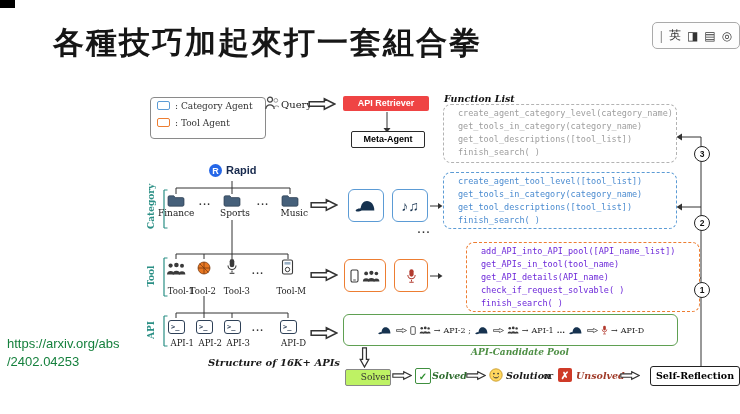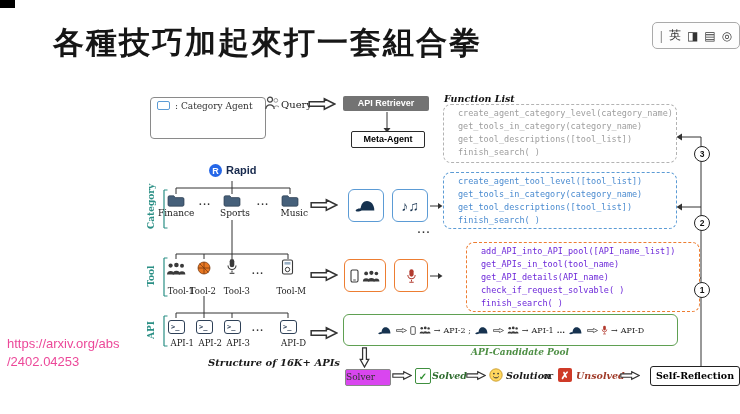--- a/index.html
+++ b/index.html
@@ -10,21 +10,21 @@
   .overlay{position:absolute;left:0;top:0;z-index:1;pointer-events:none;}
   .title{font-size:31px;font-weight:700;color:#161616;letter-spacing:2px;white-space:nowrap;}
   .toolbar{display:flex;align-items:center;justify-content:center;gap:6px;border:1px solid #aaa;
            border-radius:5px;background:#fdfdfd;font-size:12px;color:#333;}
   .legend{border:1px solid #8a8a8a;border-radius:4px;background:#fff;box-sizing:border-box;padding:3px 6px;}
   .legrow{display:flex;gap:5px;height:17px;}
   .sw{width:13px;height:9px;border-radius:2px;background:#fff;box-sizing:border-box;}
   .leglbl{font-size:9px;color:#333;font-family:"DejaVu Serif",serif;white-space:nowrap;}
   .fnbox{border-radius:8px;background:#fff;box-sizing:border-box;padding:2px 14px;}
   .fnbox div{font-size:8.5px;line-height:13px;white-space:nowrap;font-family:"DejaVu Sans Mono",monospace;}
-  .darkbox{background:#737373;color:#fff;font-size:9px;font-weight:bold;text-align:center;border-radius:2px;}
+  .darkbox{background:#ef4444;color:#fff;font-size:9px;font-weight:bold;text-align:center;border-radius:2px;}
   .metabox{border:1.5px solid #2b2b2b;background:#fff;border-radius:2px;font-size:9px;font-weight:bold;
            text-align:center;}
   .agent{border-radius:6px;background:#fff;display:flex;align-items:center;justify-content:center;gap:3px;
          box-sizing:border-box;}
   .lbl{text-align:right;font-family:"DejaVu Serif",serif;color:#1a1a1a;white-space:nowrap;}
   .dots{font-weight:bold;color:#333;letter-spacing:1px;font-family:"DejaVu Serif",serif;font-size:9px;}
   .term{width:17px;height:14px;border:1.4px solid #2e4057;border-radius:3px;box-sizing:border-box;
         display:flex;align-items:center;padding-left:2px;font-family:"DejaVu Sans Mono",monospace;
         font-size:7px;font-weight:bold;color:#2e4057;background:#fff;}
   .cnum{width:14px;height:14px;border:1.1px solid #222;border-radius:50%;background:#fff;font-size:8.5px;
@@ -36,25 +36,25 @@
   .plbl{font-size:8px;font-family:"DejaVu Serif",serif;color:#222;white-space:nowrap;}
   .mark{width:13px;height:13px;border-radius:50%;background:#2567e8;color:#fff;font-size:9px;font-weight:bold;
         display:flex;align-items:center;justify-content:center;}
   .rapidlbl{font-size:11px;font-weight:bold;color:#17294d;}
   .corner{background:#000;z-index:4;}
   .okbox{width:14px;height:14px;border:1.6px solid #3f8f3f;border-radius:2px;background:#fff;color:#2f8f2f;
          font-weight:bold;font-size:10px;display:flex;align-items:center;justify-content:center;}
   .badbox{width:14px;height:14px;border-radius:2px;background:#cf3a28;color:#fff;font-weight:bold;font-size:10px;
           display:flex;align-items:center;justify-content:center;}
   .resw{font-size:9.5px;font-weight:bold;font-style:italic;font-family:"DejaVu Serif",serif;white-space:nowrap;}
-  .solver{border:1.3px solid #888;background:#d946ef;border-radius:2px;font-size:9px;color:#333;
-          font-family:"DejaVu Serif",serif;text-align:left;}
+  .solver{border:1.3px solid #888;background:#bef264;border-radius:2px;font-size:9px;color:#333;
+          font-family:"DejaVu Serif",serif;text-align:right;}
   .sref{border:1.6px solid #222;border-radius:3px;background:#fff;font-size:9.5px;font-weight:bold;
         font-family:"DejaVu Serif",serif;text-align:center;}
-  .url{font-size:13px;color:#ec4899;}
+  .url{font-size:13px;color:#15803d;}
 </style>
 </head>
 <body>
 
 <div class="slide">
 
   <svg class="overlay" width="740" height="414">
     <g stroke="#333" stroke-width="1" fill="none">
       <path d="M387 112 L387 128"></path>
       <path d="M232 181 V188 M176 188 H290 M176 188 V194 M232 188 V194 M290 188 V194"></path>
@@ -88,20 +88,24 @@
     <span>◨</span>
     <span>▤</span>
     <span>◎</span>
   </div>
 
   <div class="abs legend" style="left:150px;top:97px;width:116px;height:42px">
     <div class="legrow">
       <span class="sw" style="border:1.6px solid #5b9bd5"></span>
       <span class="leglbl">: Category Agent</span>
     </div>
+    <div class="legrow">
+      <span class="sw" style="border:1.6px solid #ed7d31"></span>
+      <span class="leglbl">: Tool Agent</span>
+    </div>
   </div>
 
   <svg class="abs" style="left:264px;top:96px" width="15" height="14" viewBox="0 0 15 14">
     <circle cx="6" cy="3.6" r="2.5" fill="none" stroke="#444" stroke-width="1.2"></circle>
     <path d="M1.8 13 a4.2 4.2 0 0 1 8.4 0" fill="none" stroke="#444" stroke-width="1.2"></path>
     <circle cx="11.8" cy="4.4" r="1.9" fill="none" stroke="#999" stroke-width="1"></circle>
     <path d="M9.4 13 a3.2 3.2 0 0 1 6.4 0" fill="none" stroke="#999" stroke-width="1"></path>
   </svg>
   <div class="abs serif" style="left:281px;top:99px;font-size:10px;color:#222">Query</div>
 

